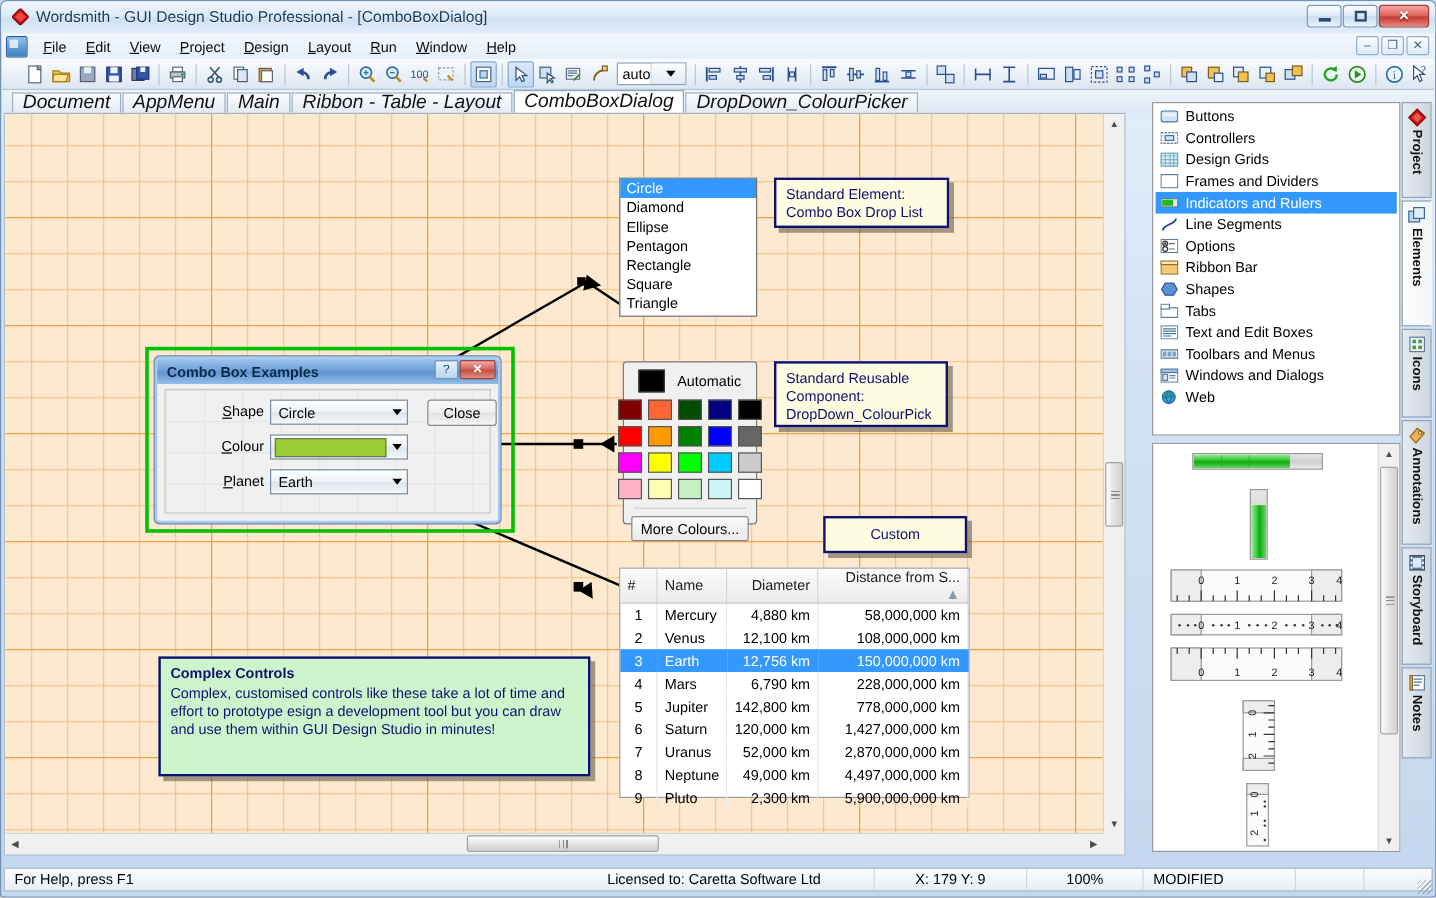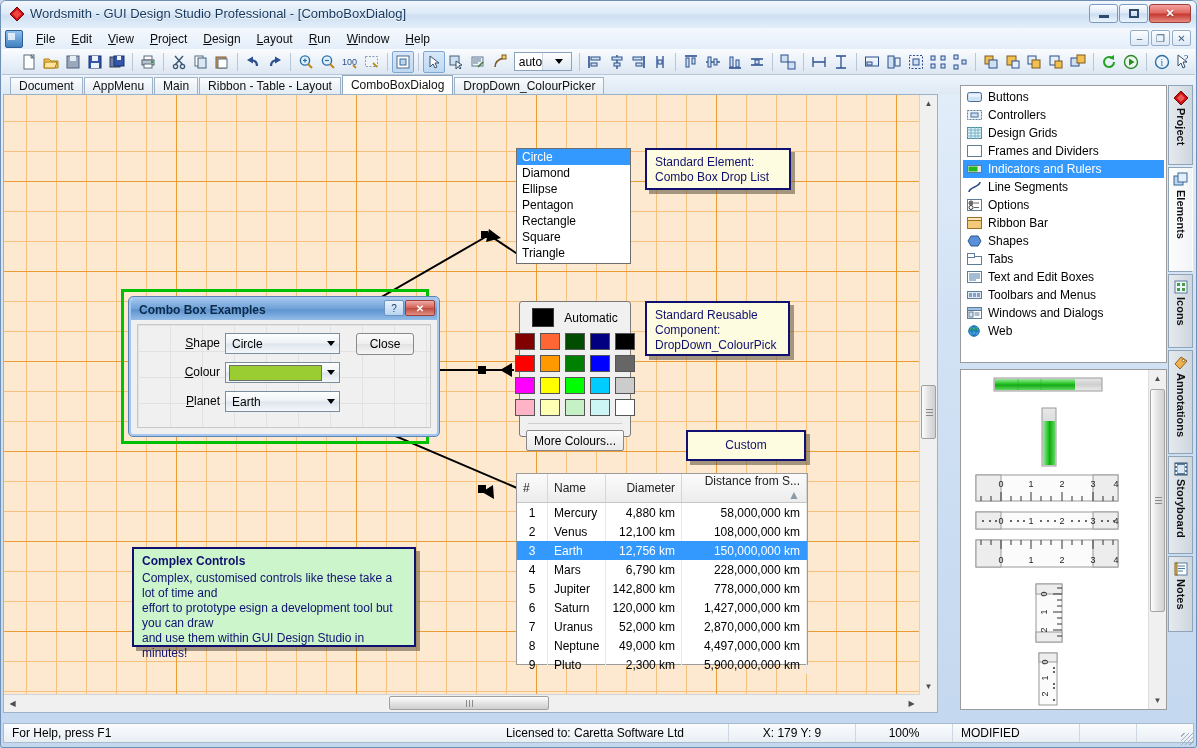--- a/index.html
+++ b/index.html
@@ -84,23 +84,23 @@
   .combo-auto .arr{width:15px;height:17px;border-left:1px solid #c8d4e0;
     background:linear-gradient(180deg,#fdfefe,#dfe9f4);display:flex;align-items:center;justify-content:center;}
 
   
   .doctabs{
     position:absolute;left:1px;top:74px;right:1px;height:19px;
     background:linear-gradient(180deg,#eef4fb,#dfe9f4);
     display:flex;align-items:flex-end;padding-left:8px;box-sizing:border-box;
   }
   .dtab{
-    height:17px;line-height:16px;padding:0 8px;font-size:12px;color:#111;
+    height:17px;line-height:16px;padding:0 8px;font-size:16px;color:#111;
     border:1px solid #9fb3c8;border-bottom:none;background:linear-gradient(180deg,#fbfcfe,#e3ebf4);
-    margin-right:1px;box-sizing:border-box;
+    margin-right:1px;box-sizing:border-box;font-style:italic;
   }
   .dtab.active{height:19px;line-height:18px;background:#fff;border-color:#8fa6bd;font-weight:normal;}
 
   
   .canvas-wrap{
     position:absolute;left:2px;top:93px;width:935px;height:619px;
     border:1px solid #9db2c6;box-sizing:border-box;background:#fff;overflow:hidden;
   }
   .canvas{
     position:absolute;left:0;top:0;width:916px;height:600px;
@@ -593,21 +593,21 @@
         <line x1="510" y1="275" x2="290" y2="275" stroke="#000" stroke-width="2"></line>
         <polygon points="508,268 496,275 508,282" fill="#000"></polygon>
         <rect x="474" y="271" width="8" height="8" fill="#000"></rect>
 
         <line x1="520" y1="396" x2="300" y2="302" stroke="#000" stroke-width="2"></line>
         <polygon points="489,390 478,397 490,404" fill="#000"></polygon>
         <rect x="474" y="390" width="8" height="8" fill="#000"></rect>
       </svg>
 
       <div class="sel-frame" style="left:117px;top:194px;width:308px;height:155px;"></div>
-      <div class="dlg" style="left:124px;top:201px;width:312px;height:141px;">
+      <div class="dlg" style="left:124px;top:201px;width:290px;height:141px;">
         <div class="dlg-tb">
           <span class="dlg-title">Combo Box Examples</span>
           <span class="btns">
             <span class="b">?</span>
             <span class="b x">✕</span>
           </span>
         </div>
         <div class="dlg-body">
 
           <div class="fld-label" style="left:26px;top:11px;width:56px;"><u>S</u>hape</div>
@@ -762,21 +762,21 @@
               <tr>
                 <td class="c">9</td>
                 <td>Pluto</td>
                 <td class="r">2,300 km</td>
                 <td class="r">5,900,000,000 km</td>
               </tr>
             </tbody>
         </table>
       </div>
 
-      <div class="callout green" style="left:128px;top:452px;width:284px;height:100px;">
+      <div class="callout green" style="left:128px;top:452px;width:360px;height:100px;">
         <b>Complex Controls</b>
         <div>Complex, customised controls like these take a lot of time and</div>
         <div>effort to prototype esign a development tool but you can draw</div>
         <div>and use them within GUI Design Studio in minutes!</div>
       </div>
     </div>
 
     <div class="vscroll">
       <div class="sb-arrow up">▲</div>
       <div class="vthumb"></div>

